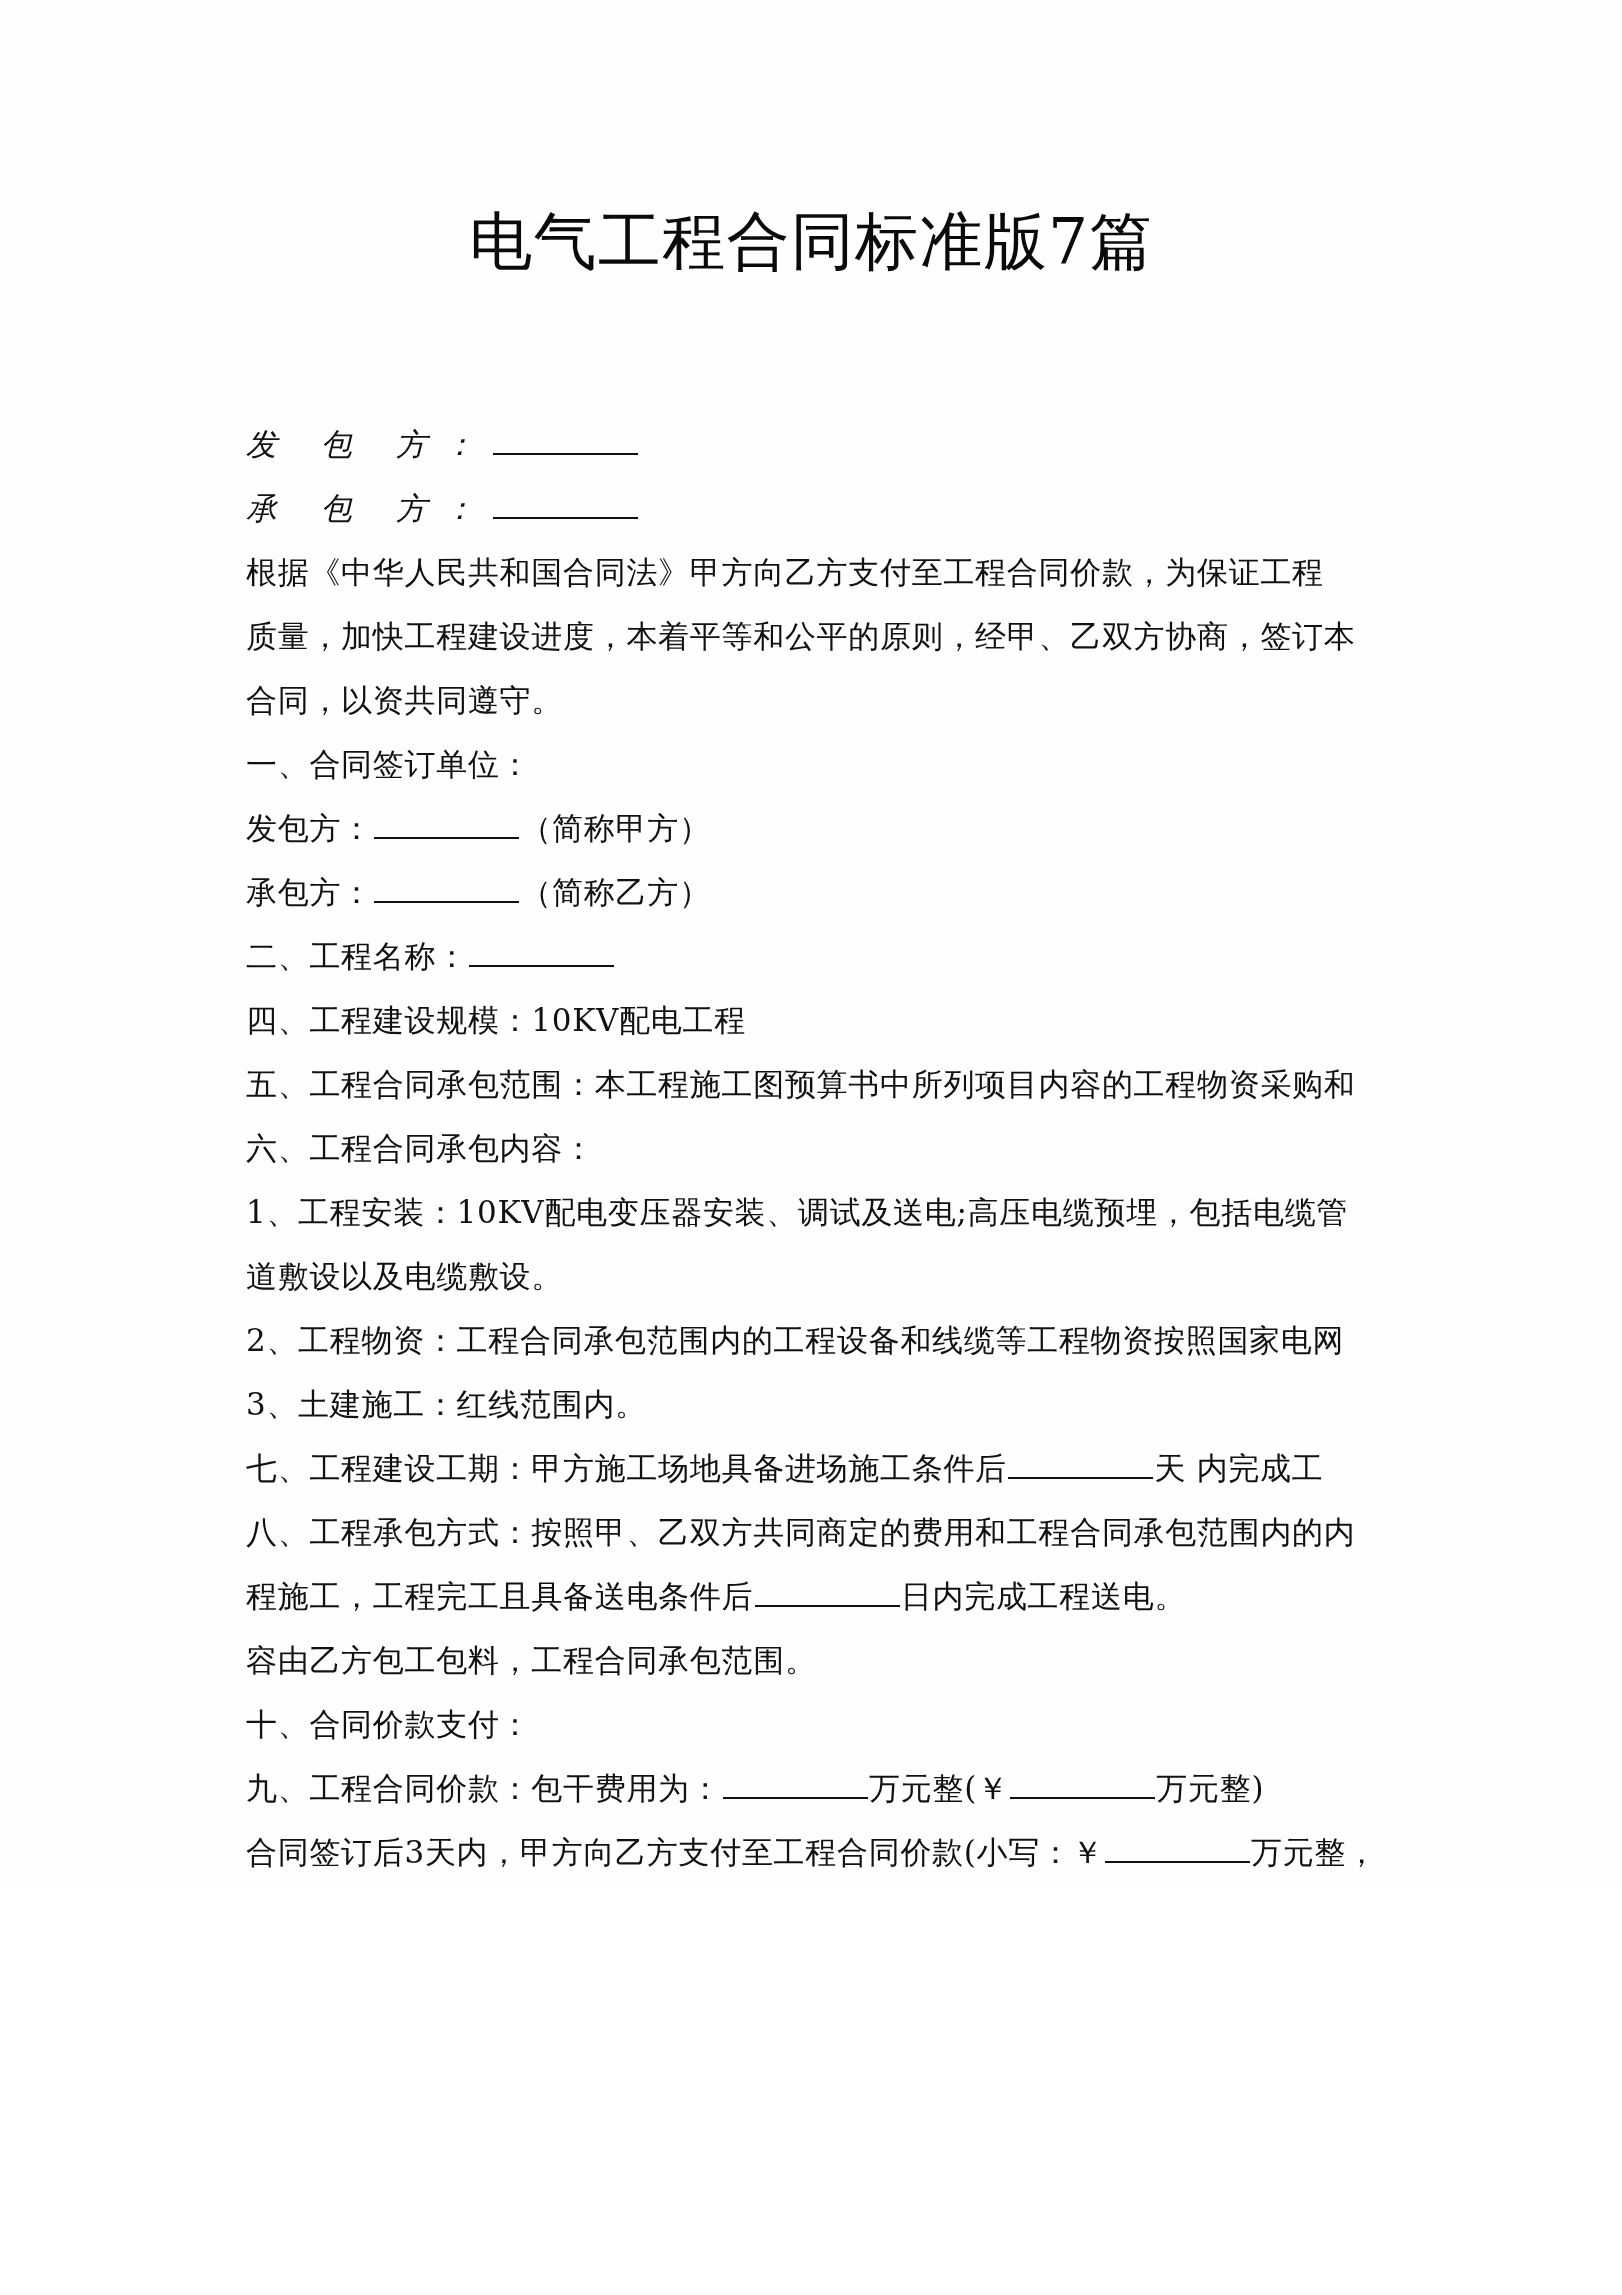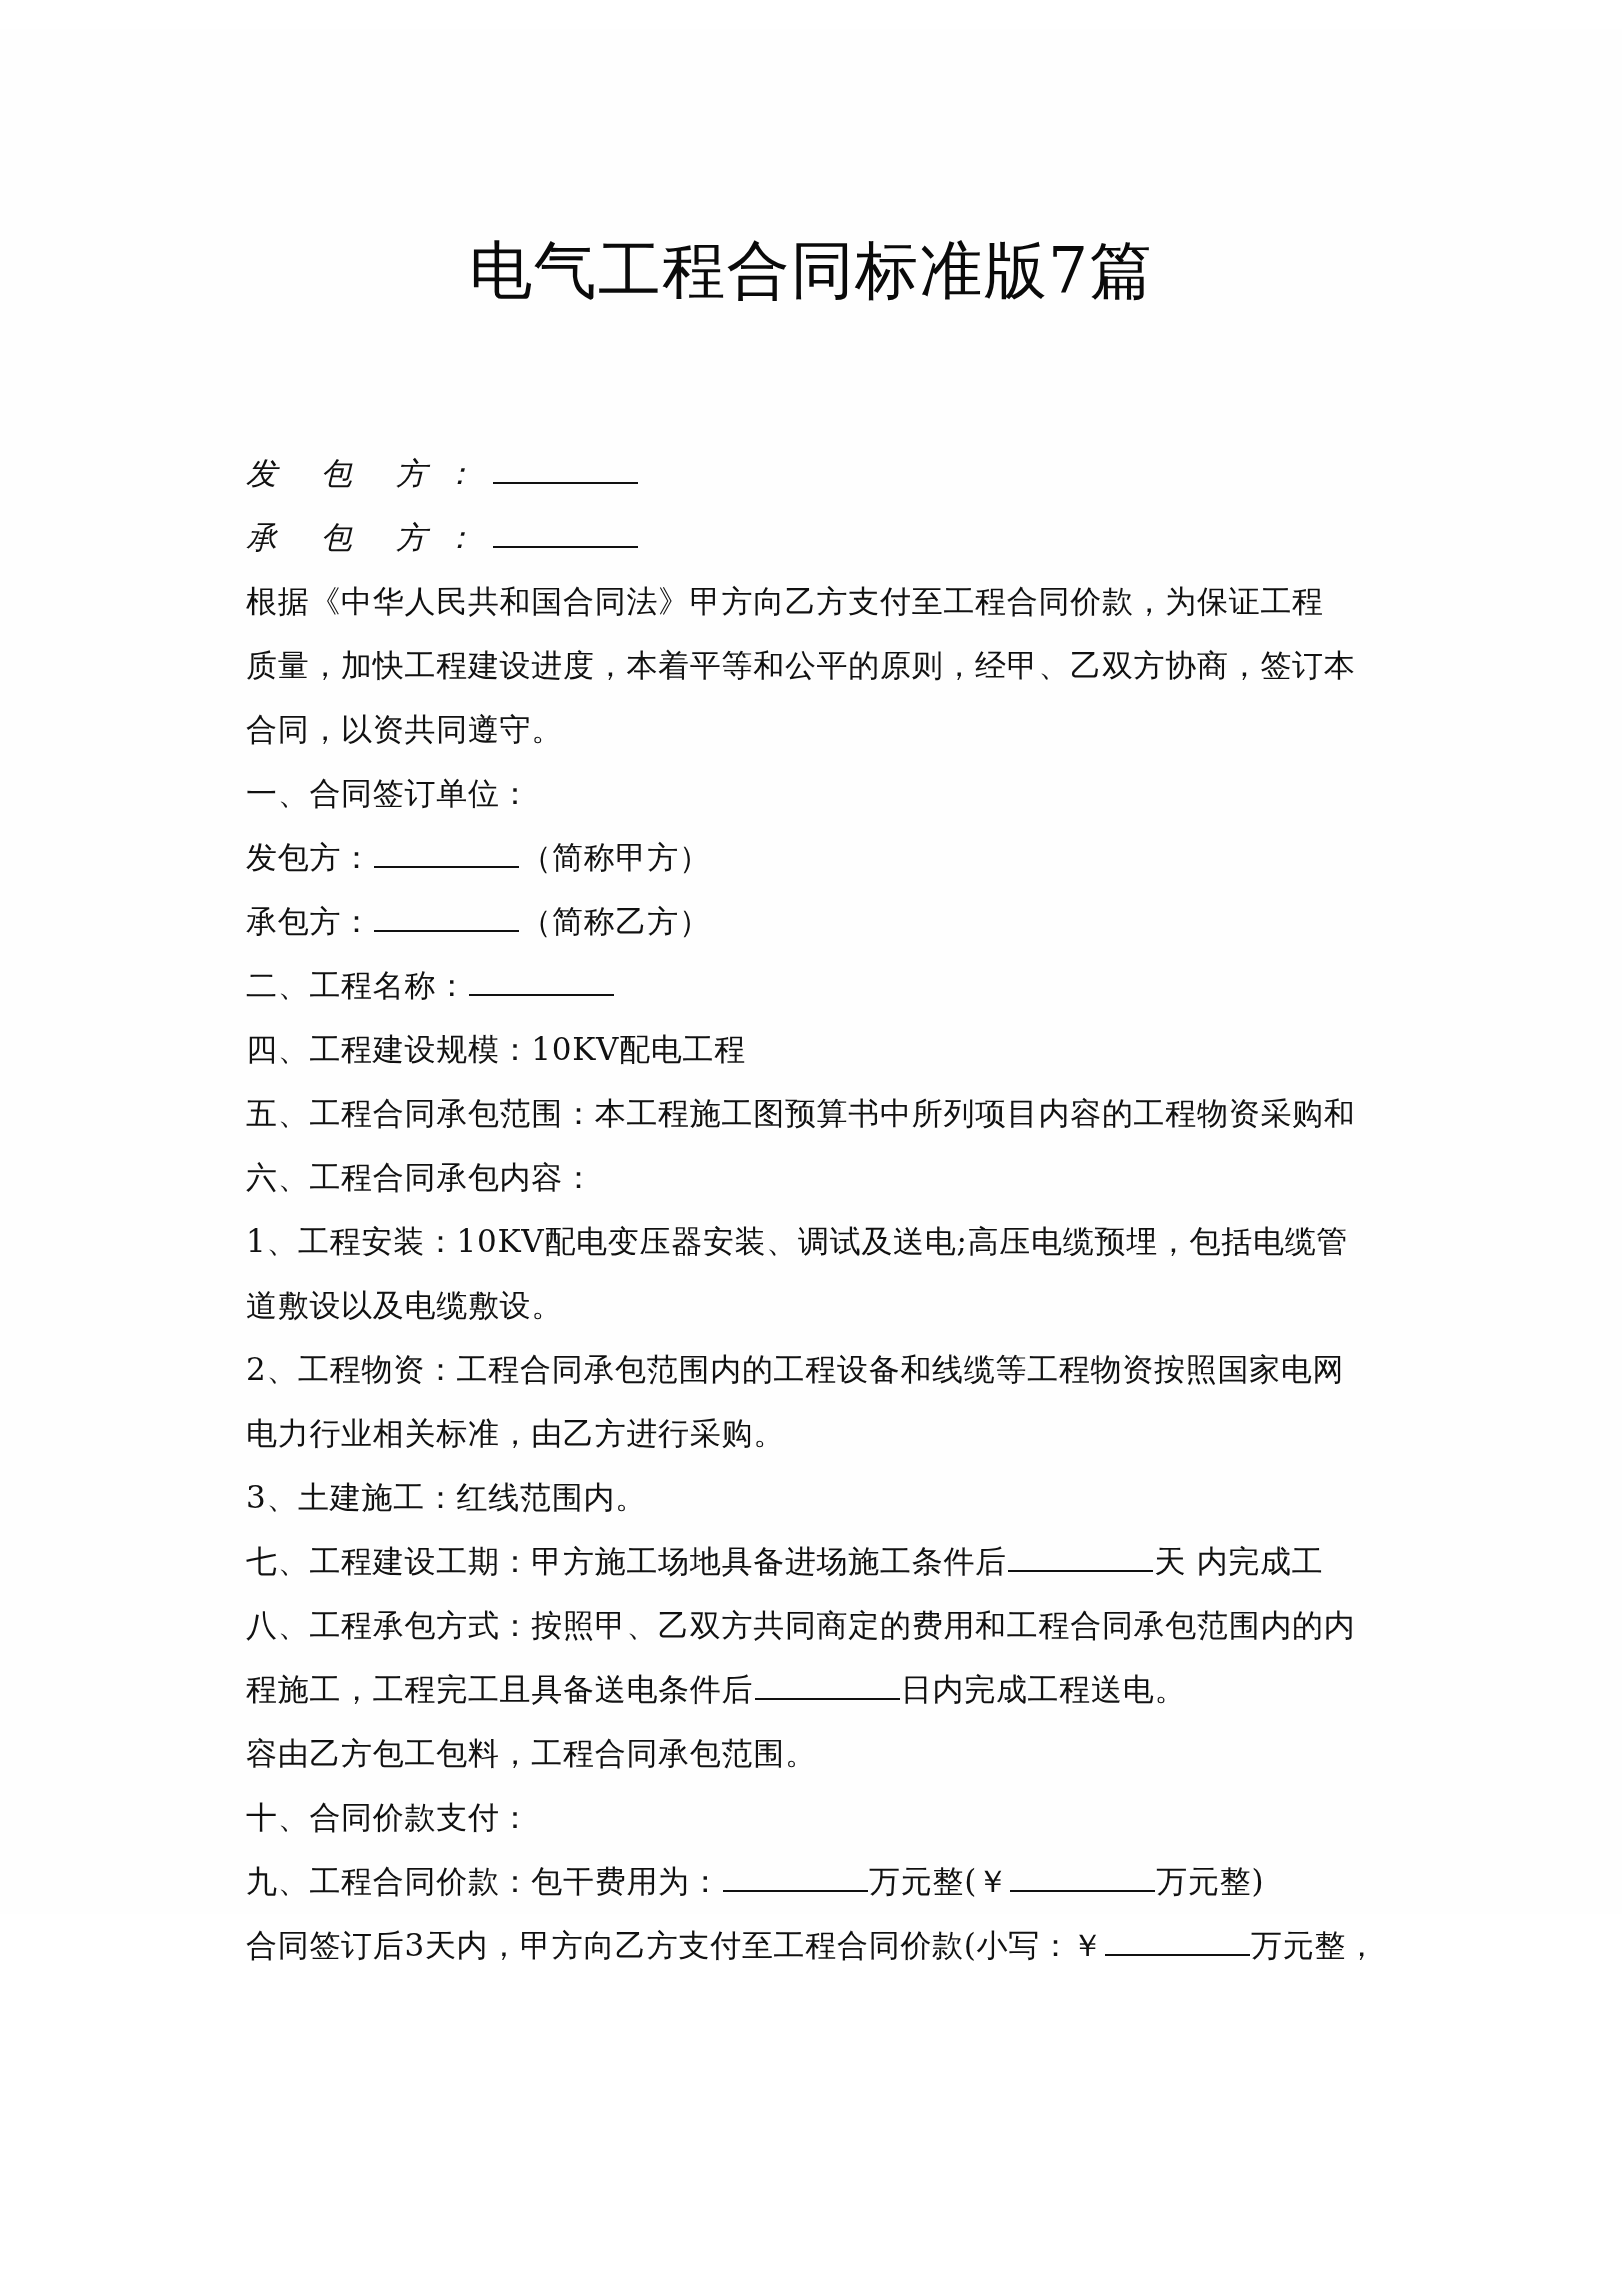--- a/index.html
+++ b/index.html
@@ -15,21 +15,20 @@
       font-family: "DejaVu Serif", "Liberation Serif", serif;
       color: #111111;
     }
     .page {
       position: absolute;
       left: 0;
       top: 0;
       width: 1623px;
       height: 1885px;
       background: #fefefe;
-      margin-top: 29px;
     }
     .title {
       position: absolute;
       left: 0;
       width: 1623px;
       top: 196px;
       height: 92px;
       text-align: center;
       font-size: 63px;
       line-height: 92px;
@@ -98,21 +97,20 @@
     <div class="line">四、工程建设规模：10KV配电工程</div>
 
     <div class="line">五、工程合同承包范围：本工程施工图预算书中所列项目内容的工程物资采购和</div>
 
     <div class="line">六、工程合同承包内容：</div>
 
     <div class="line">1、工程安装：10KV配电变压器安装、调试及送电;高压电缆预埋，包括电缆管</div>
     <div class="line">道敷设以及电缆敷设。</div>
 
     <div class="line">2、工程物资：工程合同承包范围内的工程设备和线缆等工程物资按照国家电网</div>
-    <div class="line">电力行业相关标准，由乙方进行采购。</div>
 
     <div class="line">3、土建施工：红线范围内。</div>
 
     <div class="line">
       <span>七、工程建设工期：甲方施工场地具备进场施工条件后</span><span class="blank w220"></span><span>天 内完成工</span>
     </div>
 
     <div class="line">八、工程承包方式：按照甲、乙双方共同商定的费用和工程合同承包范围内的内</div>
 
     <div class="line">

